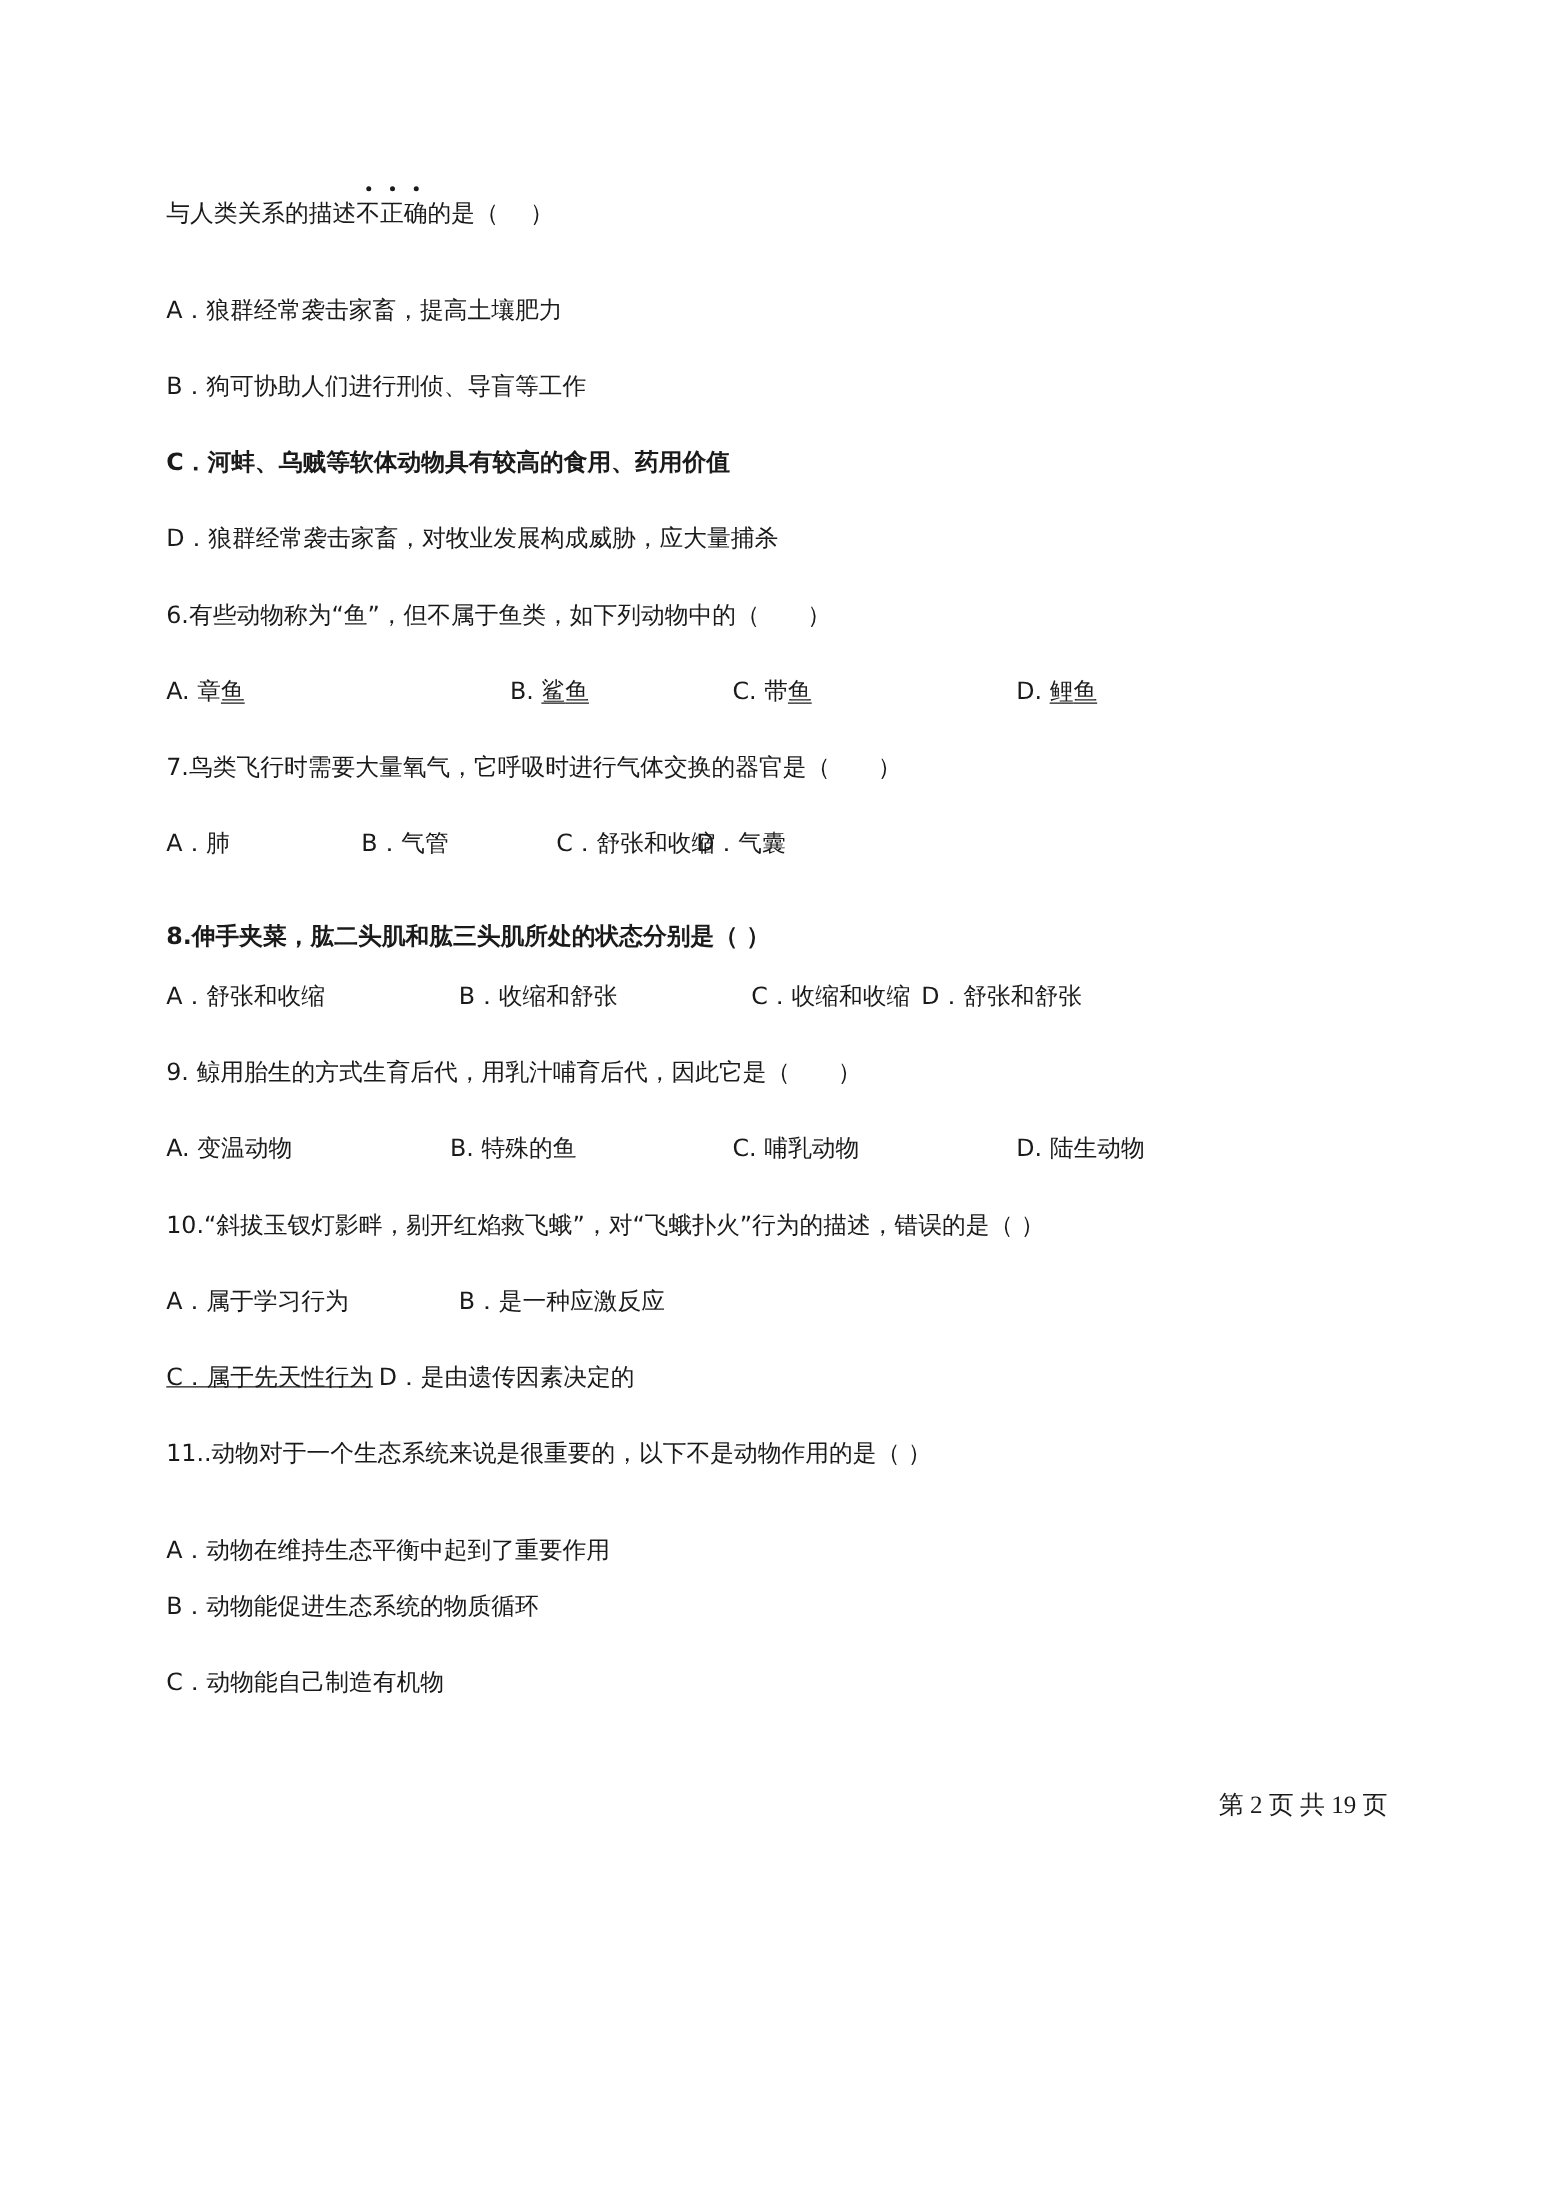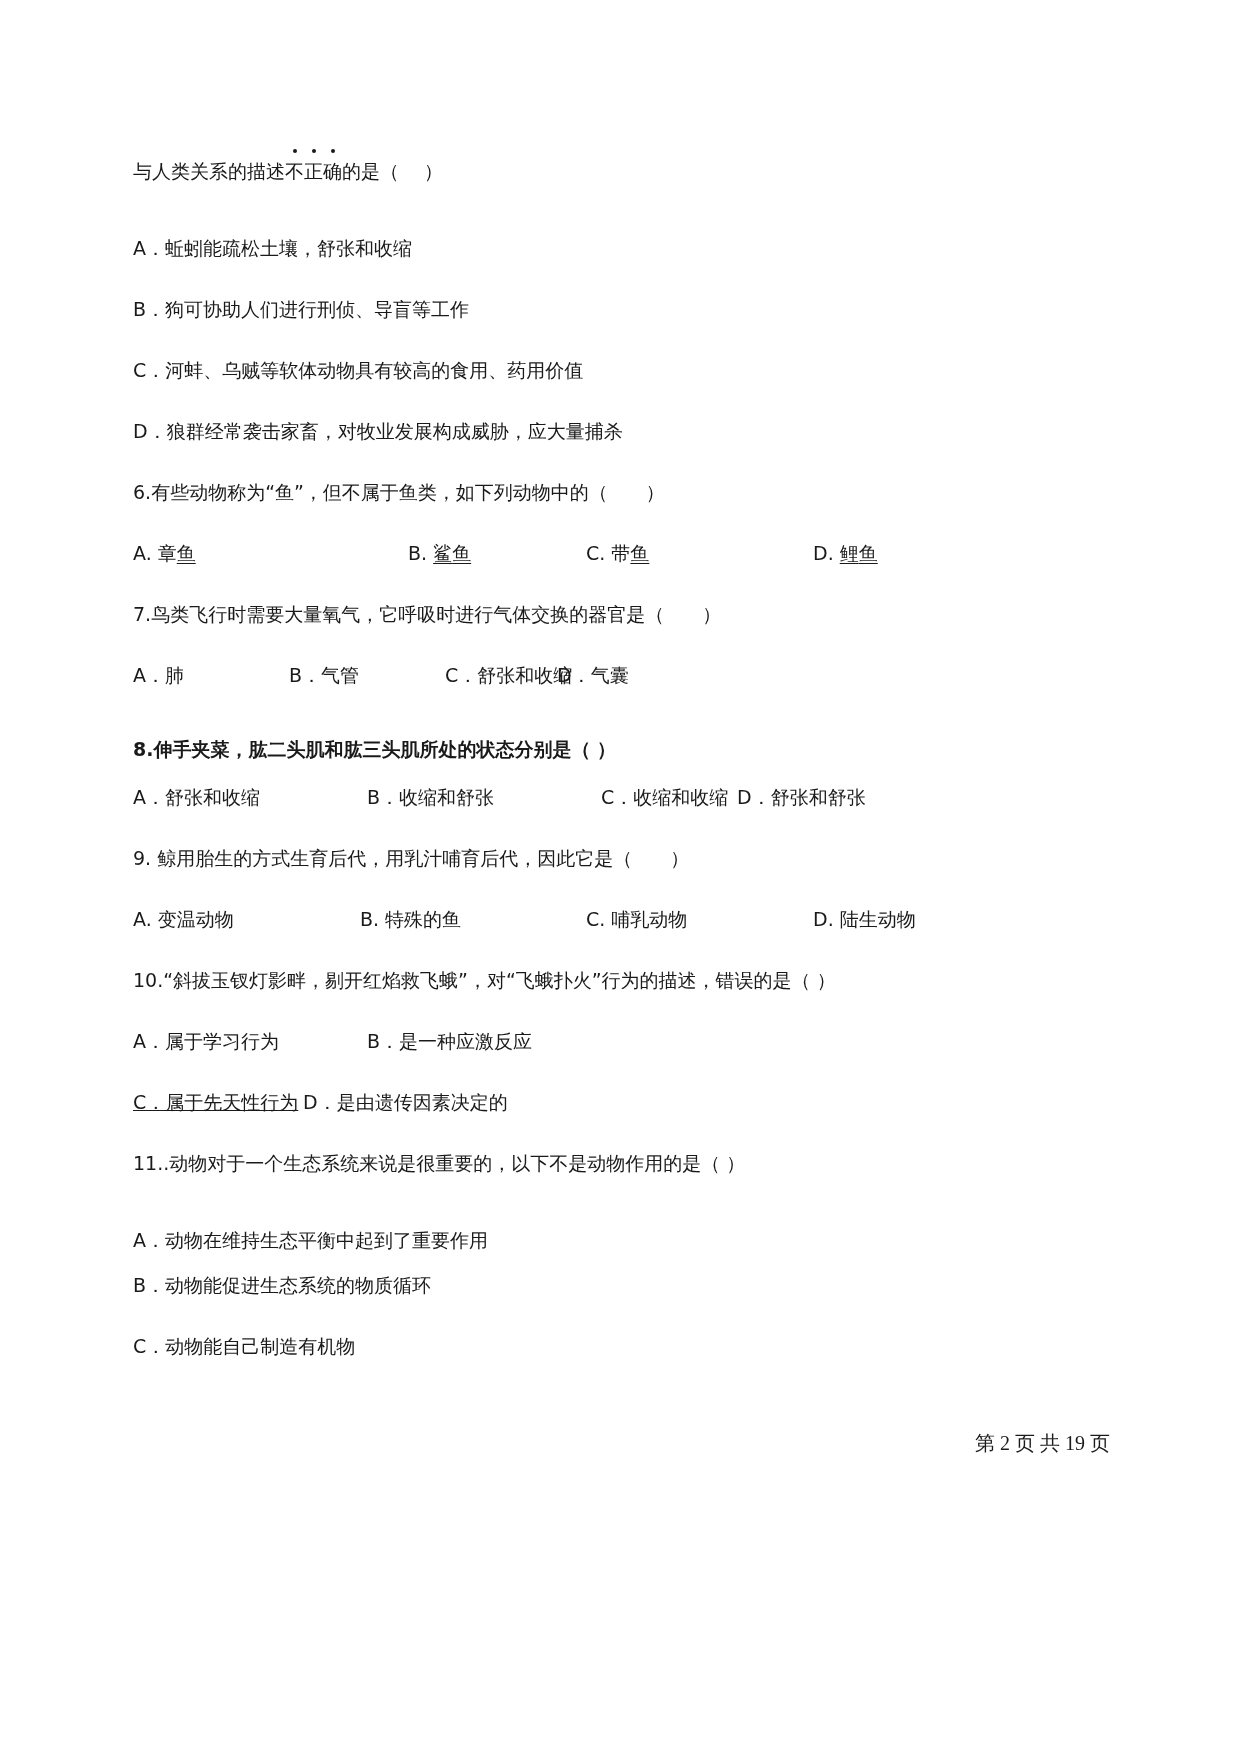--- a/index.html
+++ b/index.html
@@ -25,23 +25,23 @@
     position: absolute; left: 0; width: 1110px; top: 1430px; text-align: right;
     font-family: "Liberation Serif", "DejaVu Serif", serif; font-size: 20px;
   }
 </style>
 </head>
 <body>
 
 <div class="line" style="top:159px;">
   <span>与人类关系的描述</span><span class="emph">不</span><span class="emph">正</span><span class="emph">确</span><span>的是（　 ）</span>
 </div>
-<div class="line" style="top:236px;">A．蚯蚓能疏松土壤，舒张和收缩</div>
+<div class="line" style="top:236px;">A．狼群经常袭击家畜，提高土壤肥力</div>
 <div class="line" style="top:297px;">B．狗可协助人们进行刑侦、导盲等工作</div>
-<div class="line" style="top:358px;">C．河蚌、乌贼等软体动物具有较高的食用、药用价值</div>
+<div class="line" style="top:358px;font-weight:bold;">C．河蚌、乌贼等软体动物具有较高的食用、药用价值</div>
 <div class="line" style="top:419px;">D．狼群经常袭击家畜，对牧业发展构成威胁，应大量捕杀</div>
 
 <div class="line" style="top:480px;">6.有些动物称为“鱼”，但不属于鱼类，如下列动物中的（　　）</div>
 <div class="col" style="left:133px; top:541px;">
   <span>A. </span><span>章</span><span class="ul">鱼</span>
 </div>
 <div class="col" style="left:360px; top:541px;margin-left:48px;">
   <span>B. </span><span class="ul">鲨</span><span class="ul">鱼</span>
 </div>
 <div class="col" style="left:586px; top:541px;">

